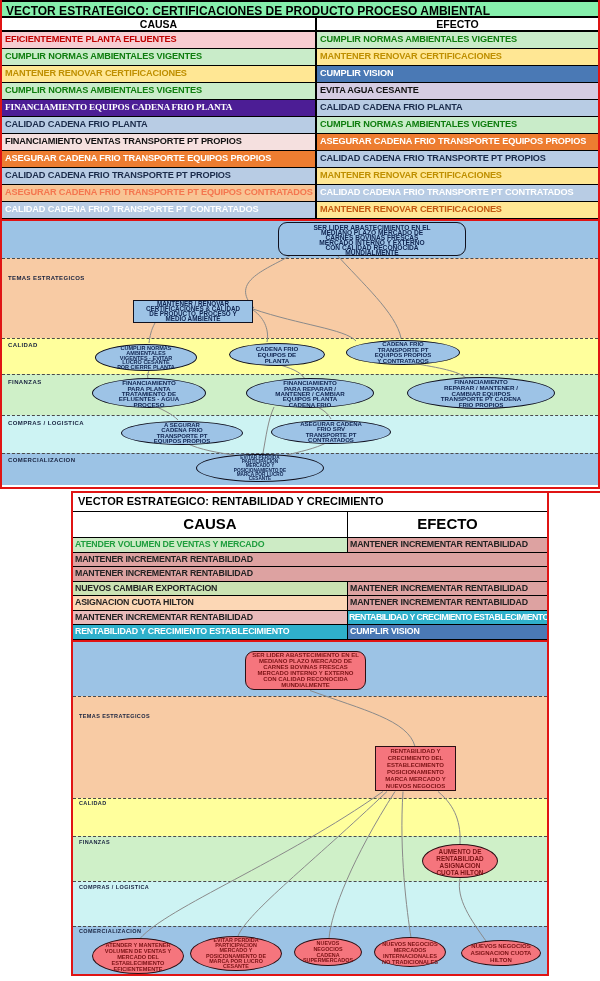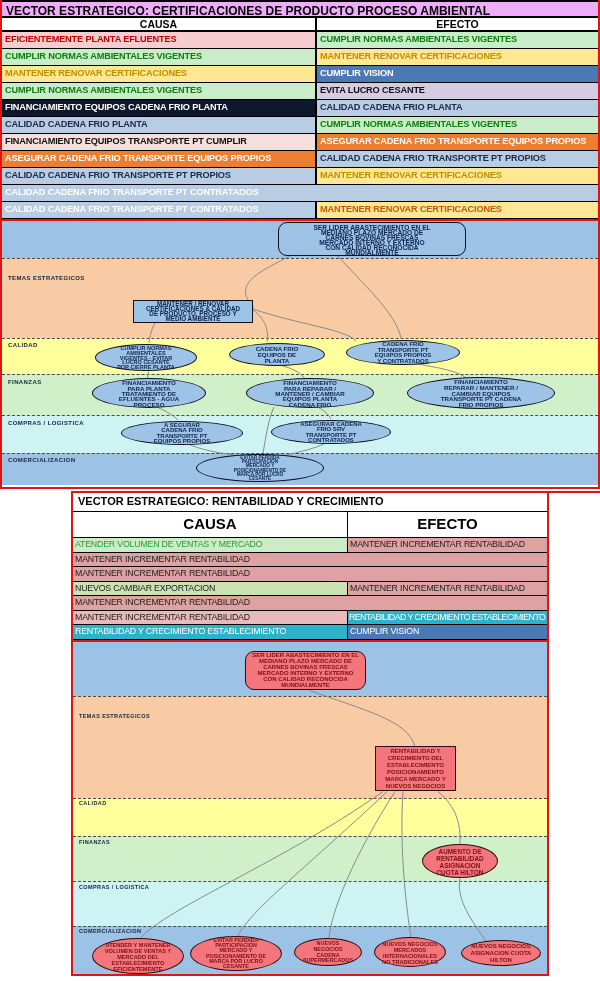--- a/index.html
+++ b/index.html
@@ -5,21 +5,21 @@
   * { margin:0; padding:0; box-sizing:border-box; }
   html,body { background:#ffffff; }
   body { font-family:"Liberation Sans", sans-serif; }
   #app { position:relative; width:600px; height:981px; background:#ffffff; overflow:hidden; }
 
   
   #sec1 { position:absolute; left:0; top:0; width:600px; height:489px;
           border:2px solid #e01414; border-top:none; background:#fff; }
   .t1-title { height:18px; border-top:2px solid #000; border-bottom:2px solid #000;
                font-size:12px; font-weight:bold; color:#000; padding:2px 0 0 4px;
-               white-space:nowrap; background:#f0abfc; }
+               white-space:nowrap; background:#86efac; }
   .t1-head { height:14px; display:flex; border-bottom:2px solid #000; background:#fff; }
   .t1-head > div { font-size:10.5px; font-weight:bold; text-align:center; line-height:13px; }
   .t1-head-causa { width:315px; border-right:2px solid #000; }
   .t1-head-efecto { flex:1; }
   .t1-row { height:17px; display:flex; border-bottom:1.6px solid #000; }
   .t1-cell { font-size:9.2px; font-weight:bold; letter-spacing:-0.15px; line-height:15.5px; padding-left:3px;
               white-space:nowrap; overflow:hidden; }
   .t1-causa { width:315px; border-right:2px solid #000; }
   .t1-efecto { flex:1; }
 
@@ -51,21 +51,21 @@
            border:2px solid #e01414; background:#fff; }
   #redline { position:absolute; left:548px; top:491px; width:52px; height:2px; background:#e01414; }
   .t2-title { height:19px; border-bottom:1.6px solid #000; font-size:11px; font-weight:bold;
                color:#000; padding:2px 0 0 5px; white-space:nowrap; background:#fff; }
   .t2-head { height:26px; display:flex; border-bottom:1.6px solid #000; background:#fff; }
   .t2-head > div { font-size:15px; font-weight:bold; text-align:center; line-height:24px; }
   .t2-head-causa { width:275px; border-right:1.6px solid #000; }
   .t2-head-efecto { flex:1; }
   .t2-row { height:14.5px; display:flex; border-bottom:1.4px solid #000; }
   .t2-row:last-child { border-bottom:none; }
-  .t2-cell { font-size:8.8px; font-weight:normal; letter-spacing:-0.2px; line-height:13.5px; padding-left:2px;
+  .t2-cell { font-size:8.8px; font-weight:bold; letter-spacing:-0.2px; line-height:13.5px; padding-left:2px;
               white-space:nowrap; overflow:hidden; }
   .t2-causa { width:275px; border-right:1.6px solid #000; }
   .t2-cell.fit { letter-spacing:-0.55px; padding-left:1px; }
   .t2-efecto { flex:1; }
   #d2divider { height:2px; background:#e01414; }
 </style>
 </head>
 <body>
 
 <div id="app">
@@ -83,43 +83,44 @@
       <div class="t1-row">
         <div class="t1-cell t1-causa" style="background-color: rgb(201, 236, 201); color: rgb(14, 125, 14);">CUMPLIR NORMAS AMBIENTALES VIGENTES</div>
         <div class="t1-cell t1-efecto" style="background-color: rgb(255, 231, 148); color: rgb(191, 143, 0);">MANTENER RENOVAR CERTIFICACIONES</div>
       </div>
       <div class="t1-row">
         <div class="t1-cell t1-causa" style="background-color: rgb(255, 231, 148); color: rgb(191, 143, 0);">MANTENER RENOVAR CERTIFICACIONES</div>
         <div class="t1-cell t1-efecto" style="background-color: rgb(74, 121, 181); color: rgb(255, 255, 255);">CUMPLIR VISION</div>
       </div>
       <div class="t1-row">
         <div class="t1-cell t1-causa" style="background-color: rgb(201, 236, 201); color: rgb(14, 125, 14);">CUMPLIR NORMAS AMBIENTALES VIGENTES</div>
-        <div class="t1-cell t1-efecto" style="background-color: rgb(213, 204, 226); color: rgb(17, 17, 17);">EVITA LUCRO CESANTE</div>
-      </div>
-      <div class="t1-row">
-        <div class="t1-cell t1-causa" style="background-color: #0f172a; color: rgb(255, 255, 255);">FINANCIAMIENTO EQUIPOS CADENA FRIO PLANTA</div>
+        <div class="t1-cell t1-efecto" style="background-color: rgb(213, 204, 226); color: rgb(17, 17, 17);">EVITA AGUA CESANTE</div>
+      </div>
+      <div class="t1-row">
+        <div class="t1-cell t1-causa" style="background-color: #4c1d95; color: rgb(255, 255, 255); font-family: Liberation Serif, serif;">FINANCIAMIENTO EQUIPOS CADENA FRIO PLANTA</div>
         <div class="t1-cell t1-efecto" style="background-color: rgb(184, 204, 228); color: rgb(26, 43, 74);">CALIDAD CADENA FRIO PLANTA</div>
       </div>
       <div class="t1-row">
         <div class="t1-cell t1-causa" style="background-color: rgb(184, 204, 228); color: rgb(26, 43, 74);">CALIDAD CADENA FRIO PLANTA</div>
         <div class="t1-cell t1-efecto" style="background-color: rgb(201, 236, 201); color: rgb(14, 125, 14);">CUMPLIR NORMAS AMBIENTALES VIGENTES</div>
       </div>
       <div class="t1-row">
-        <div class="t1-cell t1-causa" style="background-color: rgb(245, 224, 223); color: rgb(17, 17, 17);">FINANCIAMIENTO EQUIPOS TRANSPORTE PT CUMPLIR</div>
+        <div class="t1-cell t1-causa" style="background-color: rgb(245, 224, 223); color: rgb(17, 17, 17);">FINANCIAMIENTO VENTAS TRANSPORTE PT PROPIOS</div>
         <div class="t1-cell t1-efecto" style="background-color: rgb(237, 125, 49); color: rgb(255, 255, 255);">ASEGURAR CADENA FRIO TRANSPORTE EQUIPOS PROPIOS</div>
       </div>
       <div class="t1-row">
         <div class="t1-cell t1-causa" style="background-color: rgb(237, 125, 49); color: rgb(255, 255, 255);">ASEGURAR CADENA FRIO TRANSPORTE EQUIPOS PROPIOS</div>
         <div class="t1-cell t1-efecto" style="background-color: rgb(184, 204, 228); color: rgb(26, 43, 74);">CALIDAD CADENA FRIO TRANSPORTE PT PROPIOS</div>
       </div>
       <div class="t1-row">
         <div class="t1-cell t1-causa" style="background-color: rgb(184, 204, 228); color: rgb(26, 43, 74);">CALIDAD CADENA FRIO TRANSPORTE PT PROPIOS</div>
         <div class="t1-cell t1-efecto" style="background-color: rgb(255, 231, 148); color: rgb(191, 143, 0);">MANTENER RENOVAR CERTIFICACIONES</div>
       </div>
       <div class="t1-row">
+        <div class="t1-cell t1-causa" style="background-color: rgb(248, 196, 148); color: rgb(244, 118, 79);">ASEGURAR CADENA FRIO TRANSPORTE PT EQUIPOS CONTRATADOS</div>
         <div class="t1-cell t1-efecto" style="background-color: rgb(184, 204, 228); color: rgb(255, 255, 255);">CALIDAD CADENA FRIO TRANSPORTE PT CONTRATADOS</div>
       </div>
       <div class="t1-row">
         <div class="t1-cell t1-causa" style="background-color: rgb(184, 204, 228); color: rgb(255, 255, 255);">CALIDAD CADENA FRIO TRANSPORTE PT CONTRATADOS</div>
         <div class="t1-cell t1-efecto" style="background-color: rgb(255, 231, 148); color: rgb(196, 89, 17);">MANTENER RENOVAR CERTIFICACIONES</div>
       </div>
     <div class="diagram" id="d1" style="left:0; top:219px; width:596px; height:266px; border-top:2px solid #e01414;">
       <div class="band d1-band0" style="top:0px;height:37px;"></div>
       <div class="band d1-band1 band-dash" style="top:37px;height:80px;"></div>
       <div class="band d1-band2 band-dash" style="top:117px;height:36px;"></div>
@@ -216,20 +217,21 @@
         <div class="t2-cell t2-efecto" style="background-color: rgb(221, 162, 161); color: rgb(34, 34, 34);">MANTENER INCREMENTAR RENTABILIDAD</div>
       </div>
       <div class="t2-row">
         <div class="t2-cell t2-efecto" style="background-color: rgb(221, 162, 161); color: rgb(34, 34, 34);">MANTENER INCREMENTAR RENTABILIDAD</div>
       </div>
       <div class="t2-row">
         <div class="t2-cell t2-causa" style="background-color: rgb(203, 227, 179); color: rgb(34, 34, 34);">NUEVOS CAMBIAR EXPORTACION</div>
         <div class="t2-cell t2-efecto" style="background-color: rgb(221, 162, 161); color: rgb(34, 34, 34);">MANTENER INCREMENTAR RENTABILIDAD</div>
       </div>
       <div class="t2-row">
+        <div class="t2-cell t2-causa" style="background-color: rgb(252, 215, 181); color: rgb(34, 34, 34);">ASIGNACION CUOTA HILTON</div>
         <div class="t2-cell t2-efecto" style="background-color: rgb(221, 162, 161); color: rgb(34, 34, 34);">MANTENER INCREMENTAR RENTABILIDAD</div>
       </div>
       <div class="t2-row">
         <div class="t2-cell t2-causa" style="background-color: rgb(232, 186, 186); color: rgb(34, 34, 34);">MANTENER INCREMENTAR RENTABILIDAD</div>
         <div class="t2-cell t2-efecto fit" style="background-color: rgb(47, 176, 203); color: rgb(255, 255, 255);">RENTABILIDAD Y CRECIMIENTO ESTABLECIMIENTO</div>
       </div>
       <div class="t2-row">
         <div class="t2-cell t2-causa" style="background-color: rgb(47, 176, 203); color: rgb(255, 255, 255);">RENTABILIDAD Y CRECIMIENTO ESTABLECIMIENTO</div>
         <div class="t2-cell t2-efecto" style="background-color: rgb(74, 121, 181); color: rgb(255, 255, 255);">CUMPLIR VISION</div>
       </div>

